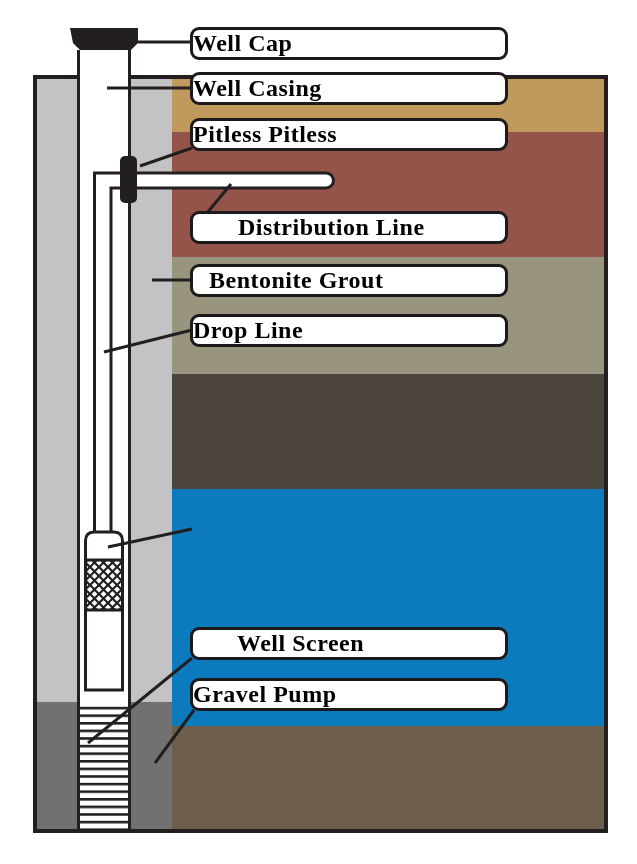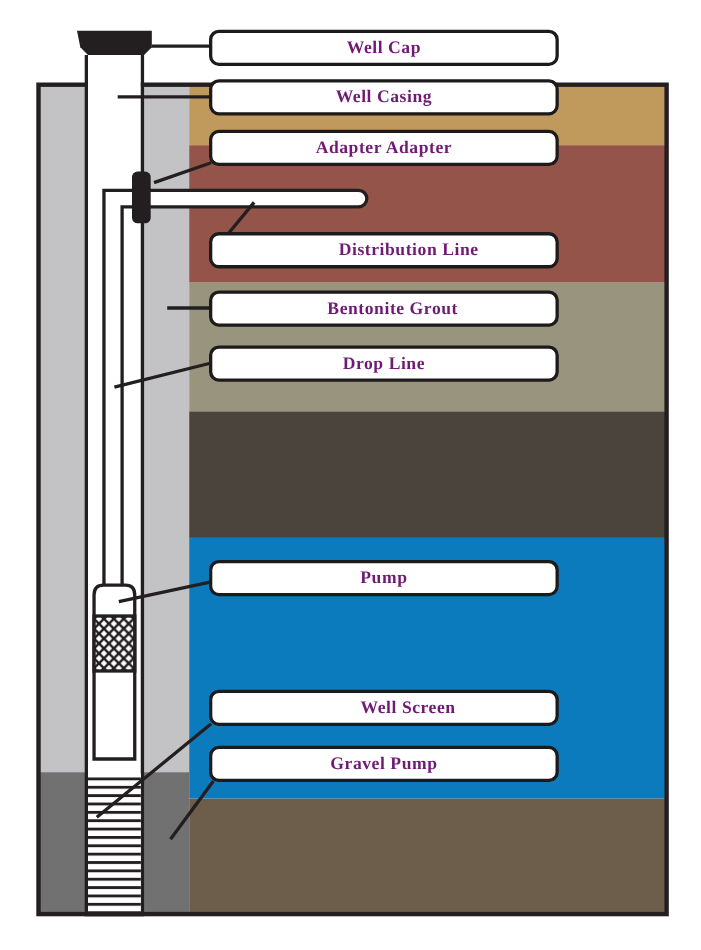--- a/index.html
+++ b/index.html
@@ -17,25 +17,24 @@
   .wall { fill: #231f20; }
   .callout {
     position: absolute;
     left: 190px;
     width: 318px;
     height: 33px;
     box-sizing: border-box;
     background: #ffffff;
     border: 3px solid #1d1a1b;
     border-radius: 9px;
-    text-align: center;
     font-weight: bold;
-    font-size: 16px;
+    font-size: 24px;
     line-height: 27px;
-    color: #701a75;
+    color: #000000;
     letter-spacing: 0.5px;
   }
   .cap-label      { top: 27px; }
   .casing-label   { top: 72px; }
   .pitless-label  { top: 118px; }
   .dist-label     { top: 211px; padding-left: 45px; }
   .grout-label    { top: 264px; padding-left: 16px; }
   .drop-label     { top: 314px; }
   .pump-label     { top: 509px; }
   .screen-label   { top: 627px; padding-left: 44px; }
@@ -100,21 +99,20 @@
       <line x1="152" y1="280" x2="192" y2="280" class="leader"></line>
       <line x1="104" y1="352" x2="192" y2="330" class="leader"></line>
       <line x1="108" y1="547" x2="192" y2="529" class="leader"></line>
       <line x1="88" y1="743" x2="192" y2="658" class="leader"></line>
       <line x1="155" y1="763" x2="194" y2="710" class="leader"></line>
     </g>
   </svg>
 
   <div class="callout cap-label">Well Cap</div>
   <div class="callout casing-label">Well Casing</div>
-  <div class="callout pitless-label">Adapter Adapter</div>
+  <div class="callout pitless-label">Pitless Pitless</div>
   <div class="callout dist-label">Distribution Line</div>
   <div class="callout grout-label">Bentonite Grout</div>
   <div class="callout drop-label">Drop Line</div>
-  <div class="callout pump-label">Pump</div>
   <div class="callout screen-label">Well Screen</div>
   <div class="callout gravel-label">Gravel Pump</div>
 
 </div>
 
 </body></html>

